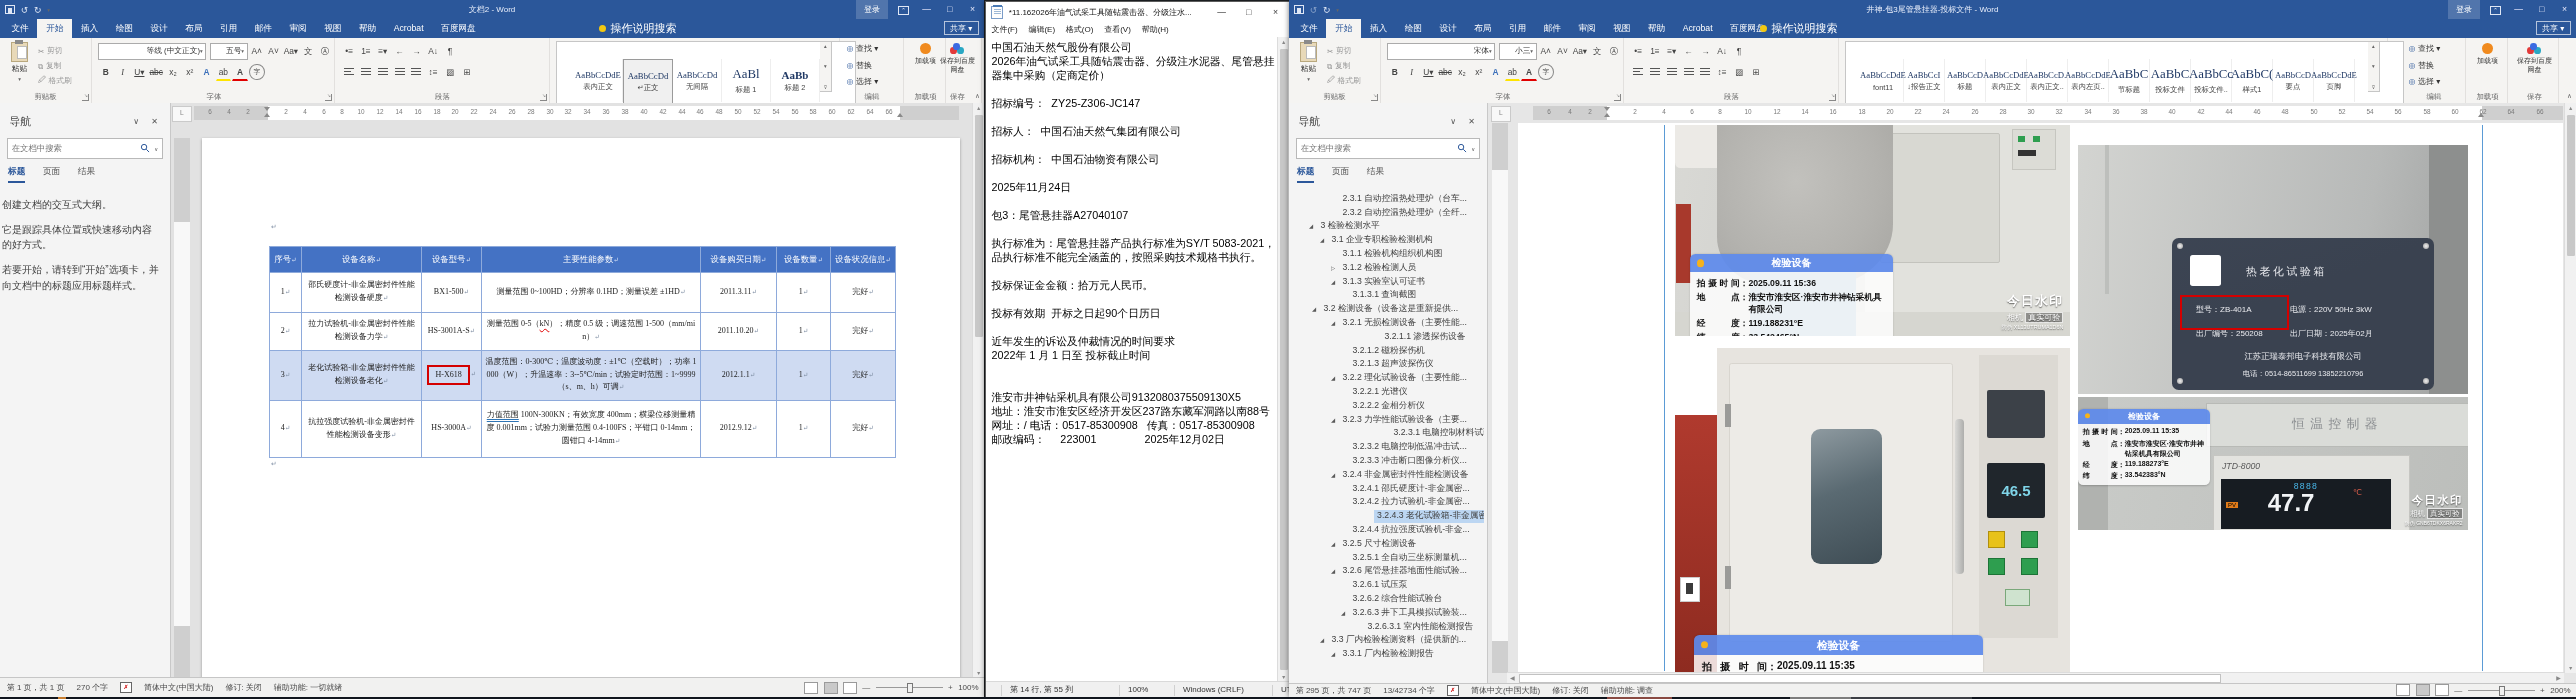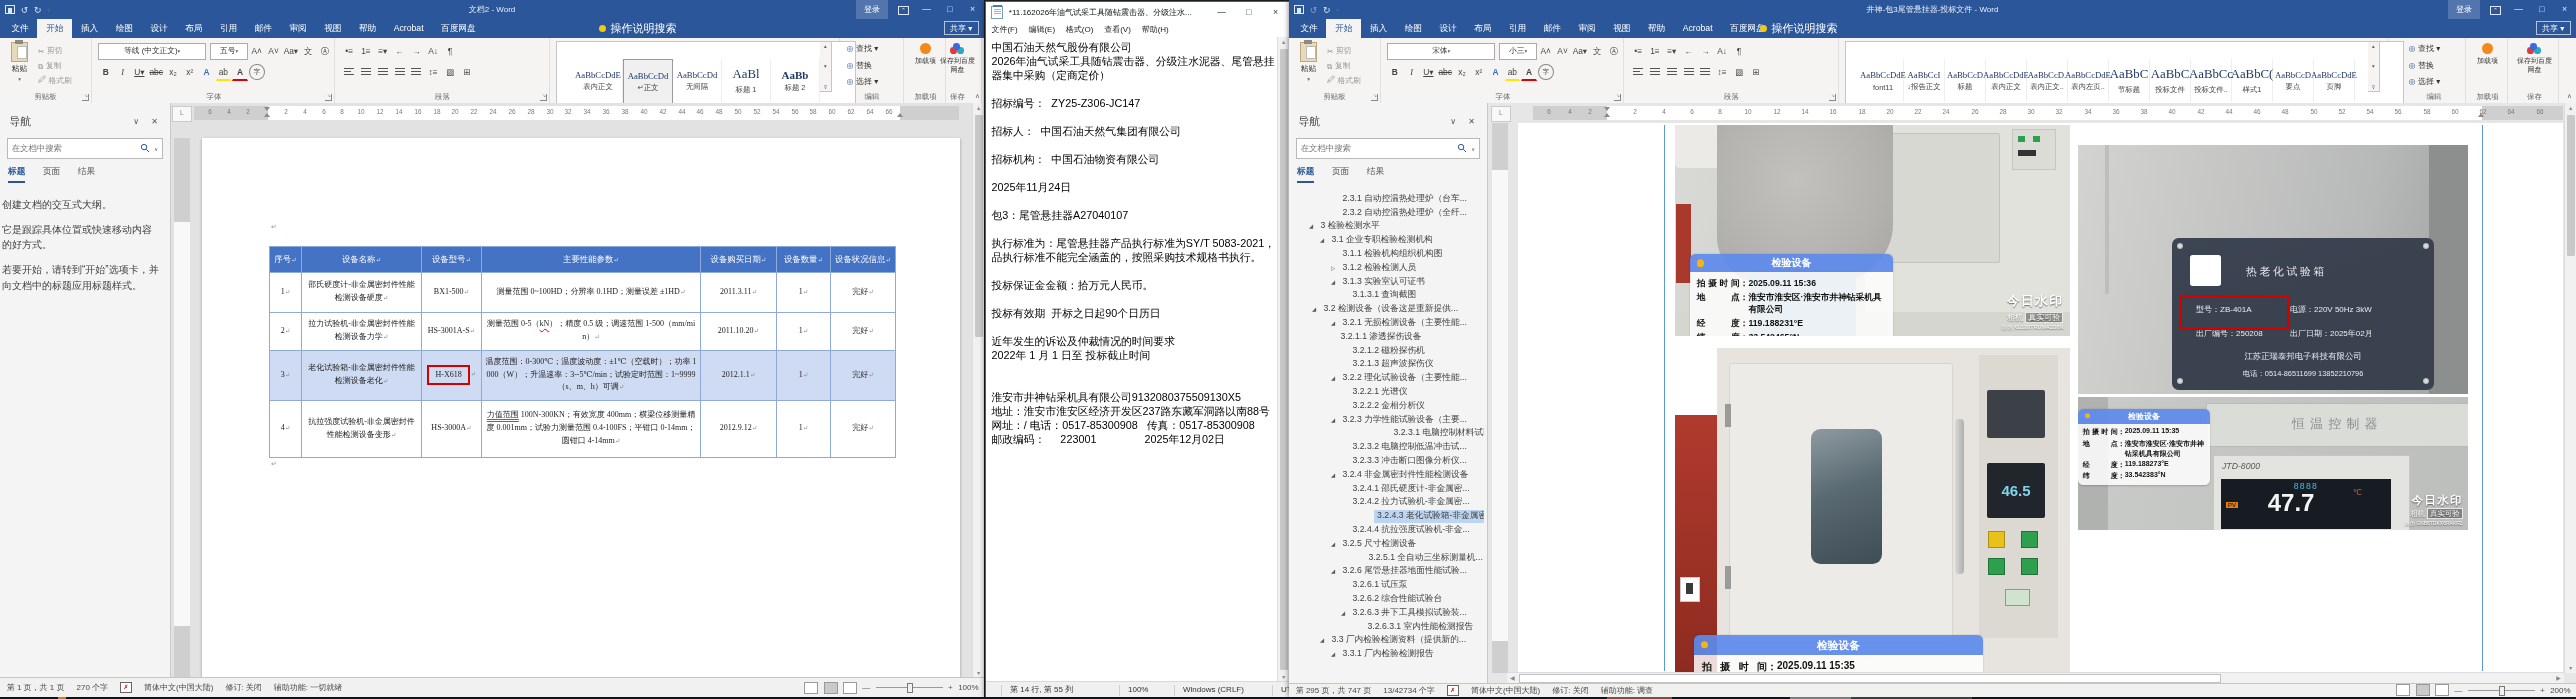--- a/index.html
+++ b/index.html
@@ -28,21 +28,21 @@
   .grp{position:absolute;top:0;height:65px;border-right:0.7px solid #e2e0de}
   .glabel{position:absolute;bottom:1.3px;left:0;right:0;text-align:center;font-size:7.4px;color:#6a6a6a}
   .launcher{position:absolute;bottom:2px;right:2px;width:6px;height:6px;border-right:0.7px solid #888;border-bottom:0.7px solid #888;font-size:4.7px;line-height:4.7px;color:#888;text-align:right}
   .bigbtn{position:absolute;width:31px;top:2.7px;bottom:12px;display:flex;flex-direction:column;align-items:center;justify-content:flex-start;gap:2px;font-size:7.7px;color:#333}
   .clipico{width:15px;height:18px;background:#e8d9b8;border:0.7px solid #b9a87e;position:relative;margin-top: 1.3px}
   .clipico::before{content:"";position:absolute;left:2.7px;top:-2.7px;width:8px;height:3.4px;background:#8a8a8a}
   .clipico::after{content:"";position:absolute;left:4.7px;top:2.7px;width:8.7px;height:11.4px;background:#fff;border:0.7px solid #bbb}
   .mini{position:absolute;left:38px;height:13.5px;display:flex;align-items:center;gap:2.7px;font-size:7.7px;color:#9a9a9a;white-space:nowrap}
   .mini .mico{font-size:7.4px;color:#8b8b8b}
   .ib{display:inline-flex;align-items:center;justify-content:center;min-width:13.5px;height:14px;font-size:8.4px;color:#444;border:0.7px solid transparent}
-  .combo{height:15px;background:#fff;border:0.7px solid #ababab;display:flex;align-items:center;font-size:7.7px;color:#333;padding:0 2.7px;justify-content:center}
+  .combo{height:15px;background:#fff;border:0.7px solid #ababab;display:flex;align-items:center;font-size:7.7px;color:#333;padding:0 2.7px;justify-content:flex-end}
   .car{font-size:5.4px;color:#666}
   .rrow{position:absolute;display:flex;align-items:center;gap:1.3px}
   .stylegal{position:absolute;top:3.4px;background:#fff;border:0.7px solid #c6c6c6;display:flex;padding:17px}
   .styleitem{height:43px;border-right:0.7px solid #eee;display:flex;flex-direction:column;align-items:center;justify-content:center;gap:2.7px}
   .styleitem .prev{font-family:"Liberation Serif","DejaVu Serif",serif;color:#1f3864}
   .styleitem .snm{font-size:7.4px;color:#444;white-space:nowrap}
   .styleitem.sel{background:#f0f0f0;border:0.7px solid #9a9a9a}
   .galscroll{position:absolute;top:3.4px;width:10.8px;height:46px;border:0.7px solid #c6c6c6;border-left:none;background:#f5f4f2;display:flex;flex-direction:column;align-items:center;justify-content:space-between;padding:1.3px 0;font-size:4.7px;color:#666}
   .editrow{position:absolute;left:5.4px;display:flex;align-items:center;gap:2.7px;font-size:8px;color:#333;white-space:nowrap}
   .chev{position:absolute;font-size:6.7px;color:#666}
@@ -862,21 +862,21 @@
               <span class="tt">3.1.3.1 查询截图</span>
             </div>
             <div class="trow" style="padding-left: 23px;">
               <span class="mk">◢</span>
               <span class="tt">3.2 检测设备（设备这是重新提供...</span>
             </div>
             <div class="trow" style="padding-left: 42px;">
               <span class="mk">◢</span>
               <span class="tt">3.2.1 无损检测设备（主要性能...</span>
             </div>
-            <div class="trow" style="padding-left: 40px;">
+            <div class="trow" style="padding-left: 64px; margin-left: 20px;">
               <span class="mk"></span>
               <span class="tt">3.2.1.1 渗透探伤设备</span>
             </div>
             <div class="trow" style="padding-left: 52px;">
               <span class="mk"></span>
               <span class="tt">3.2.1.2 磁粉探伤机</span>
             </div>
             <div class="trow" style="padding-left: 52px;">
               <span class="mk"></span>
               <span class="tt">3.2.1.3 超声波探伤仪</span>
@@ -926,21 +926,21 @@
               <span class="tt">3.2.4.3 老化试验箱-非金属密...</span>
             </div>
             <div class="trow" style="padding-left: 52px;">
               <span class="mk"></span>
               <span class="tt">3.2.4.4 抗拉强度试验机-非金...</span>
             </div>
             <div class="trow" style="padding-left: 42px;">
               <span class="mk">◢</span>
               <span class="tt">3.2.5 尺寸检测设备</span>
             </div>
-            <div class="trow" style="padding-left: 68px;">
+            <div class="trow" style="padding-left: 52px;">
               <span class="mk"></span>
               <span class="tt">3.2.5.1 全自动三坐标测量机...</span>
             </div>
             <div class="trow" style="padding-left: 42px;">
               <span class="mk">◢</span>
               <span class="tt">3.2.6 尾管悬挂器地面性能试验...</span>
             </div>
             <div class="trow" style="padding-left: 52px;">
               <span class="mk"></span>
               <span class="tt">3.2.6.1 试压泵</span>

